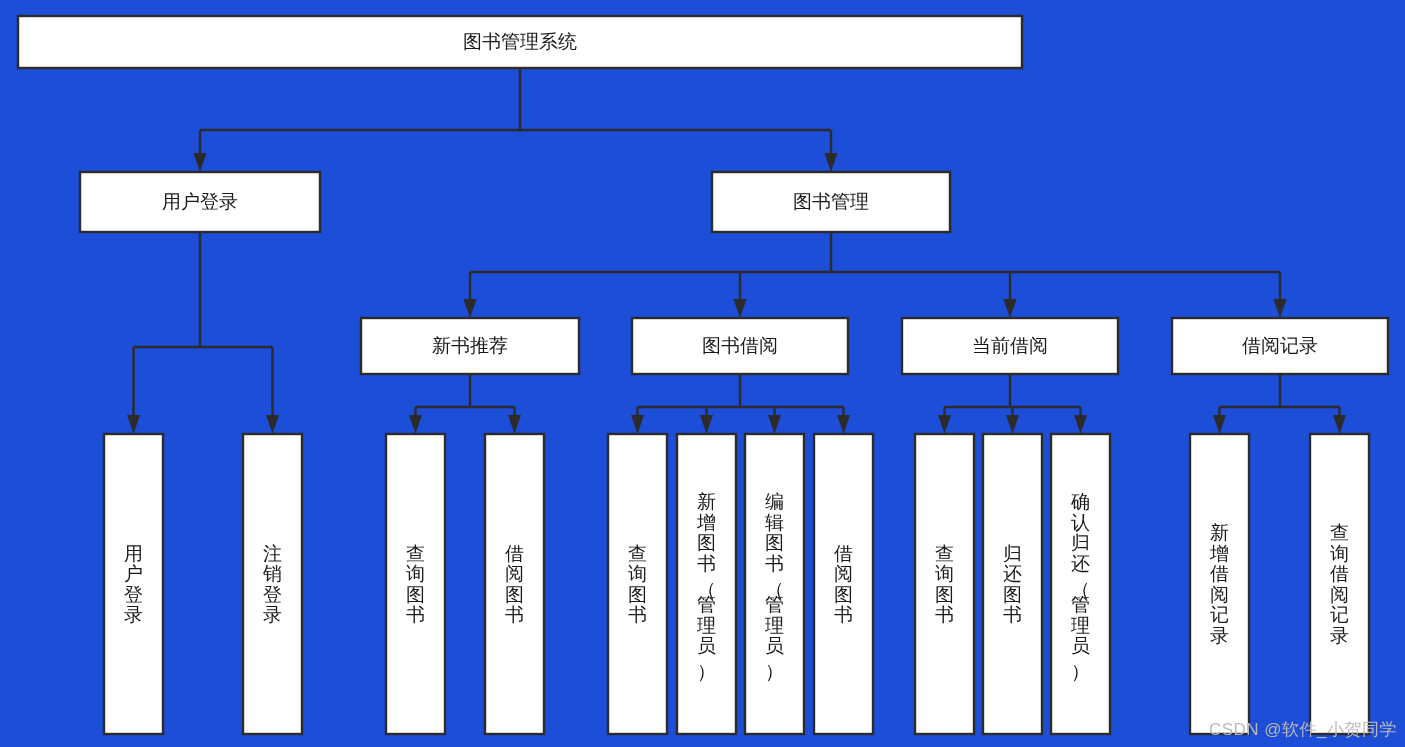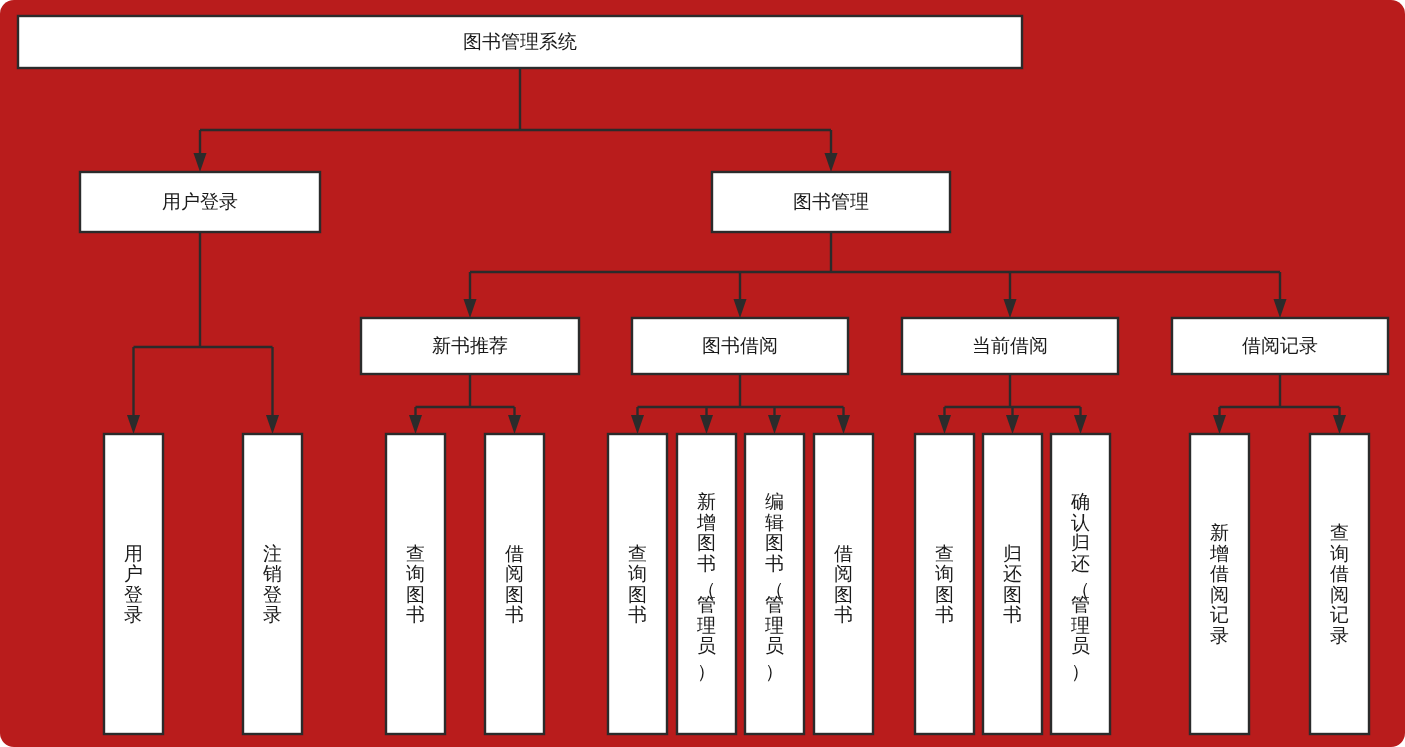--- a/index.html
+++ b/index.html
@@ -11,22 +11,21 @@
     width: 1405px;
     height: 747px;
     font-family: "Liberation Sans", "DejaVu Sans", sans-serif;
     overflow: hidden;
     position: relative;
   }
   #diagram-root {
     position: relative;
     width: 1405px;
     height: 747px;
-    background: #b91c1c;
-    border-radius: 14px;
+    background: #1d4ed8;
   }
   svg.diagram-svg {
     position: absolute;
     left: 0;
     top: 0;
     width: 1405px;
     height: 747px;
     display: block;
   }
   .node-box {
@@ -203,13 +202,14 @@
         <g>
           <rect x="1190" y="434" width="59" height="300" class="node-box"></rect>
           <text x="1219.5" y="0" class="node-label-v"><tspan x="1219.5" y="532.50" dy="0" dominant-baseline="central">新</tspan><tspan x="1219.5" y="553.10" dy="0" dominant-baseline="central">增</tspan><tspan x="1219.5" y="573.70" dy="0" dominant-baseline="central">借</tspan><tspan x="1219.5" y="594.30" dy="0" dominant-baseline="central">阅</tspan><tspan x="1219.5" y="614.90" dy="0" dominant-baseline="central">记</tspan><tspan x="1219.5" y="635.50" dy="0" dominant-baseline="central">录</tspan></text>
         </g>
         <g>
           <rect x="1310" y="434" width="59" height="300" class="node-box"></rect>
           <text x="1339.5" y="0" class="node-label-v"><tspan x="1339.5" y="532.50" dy="0" dominant-baseline="central">查</tspan><tspan x="1339.5" y="553.10" dy="0" dominant-baseline="central">询</tspan><tspan x="1339.5" y="573.70" dy="0" dominant-baseline="central">借</tspan><tspan x="1339.5" y="594.30" dy="0" dominant-baseline="central">阅</tspan><tspan x="1339.5" y="614.90" dy="0" dominant-baseline="central">记</tspan><tspan x="1339.5" y="635.50" dy="0" dominant-baseline="central">录</tspan></text>
         </g>
       </g>
   </svg>
+  <div class="watermark">CSDN @软件_小贺同学</div>
 </div>
 
 </body></html>

